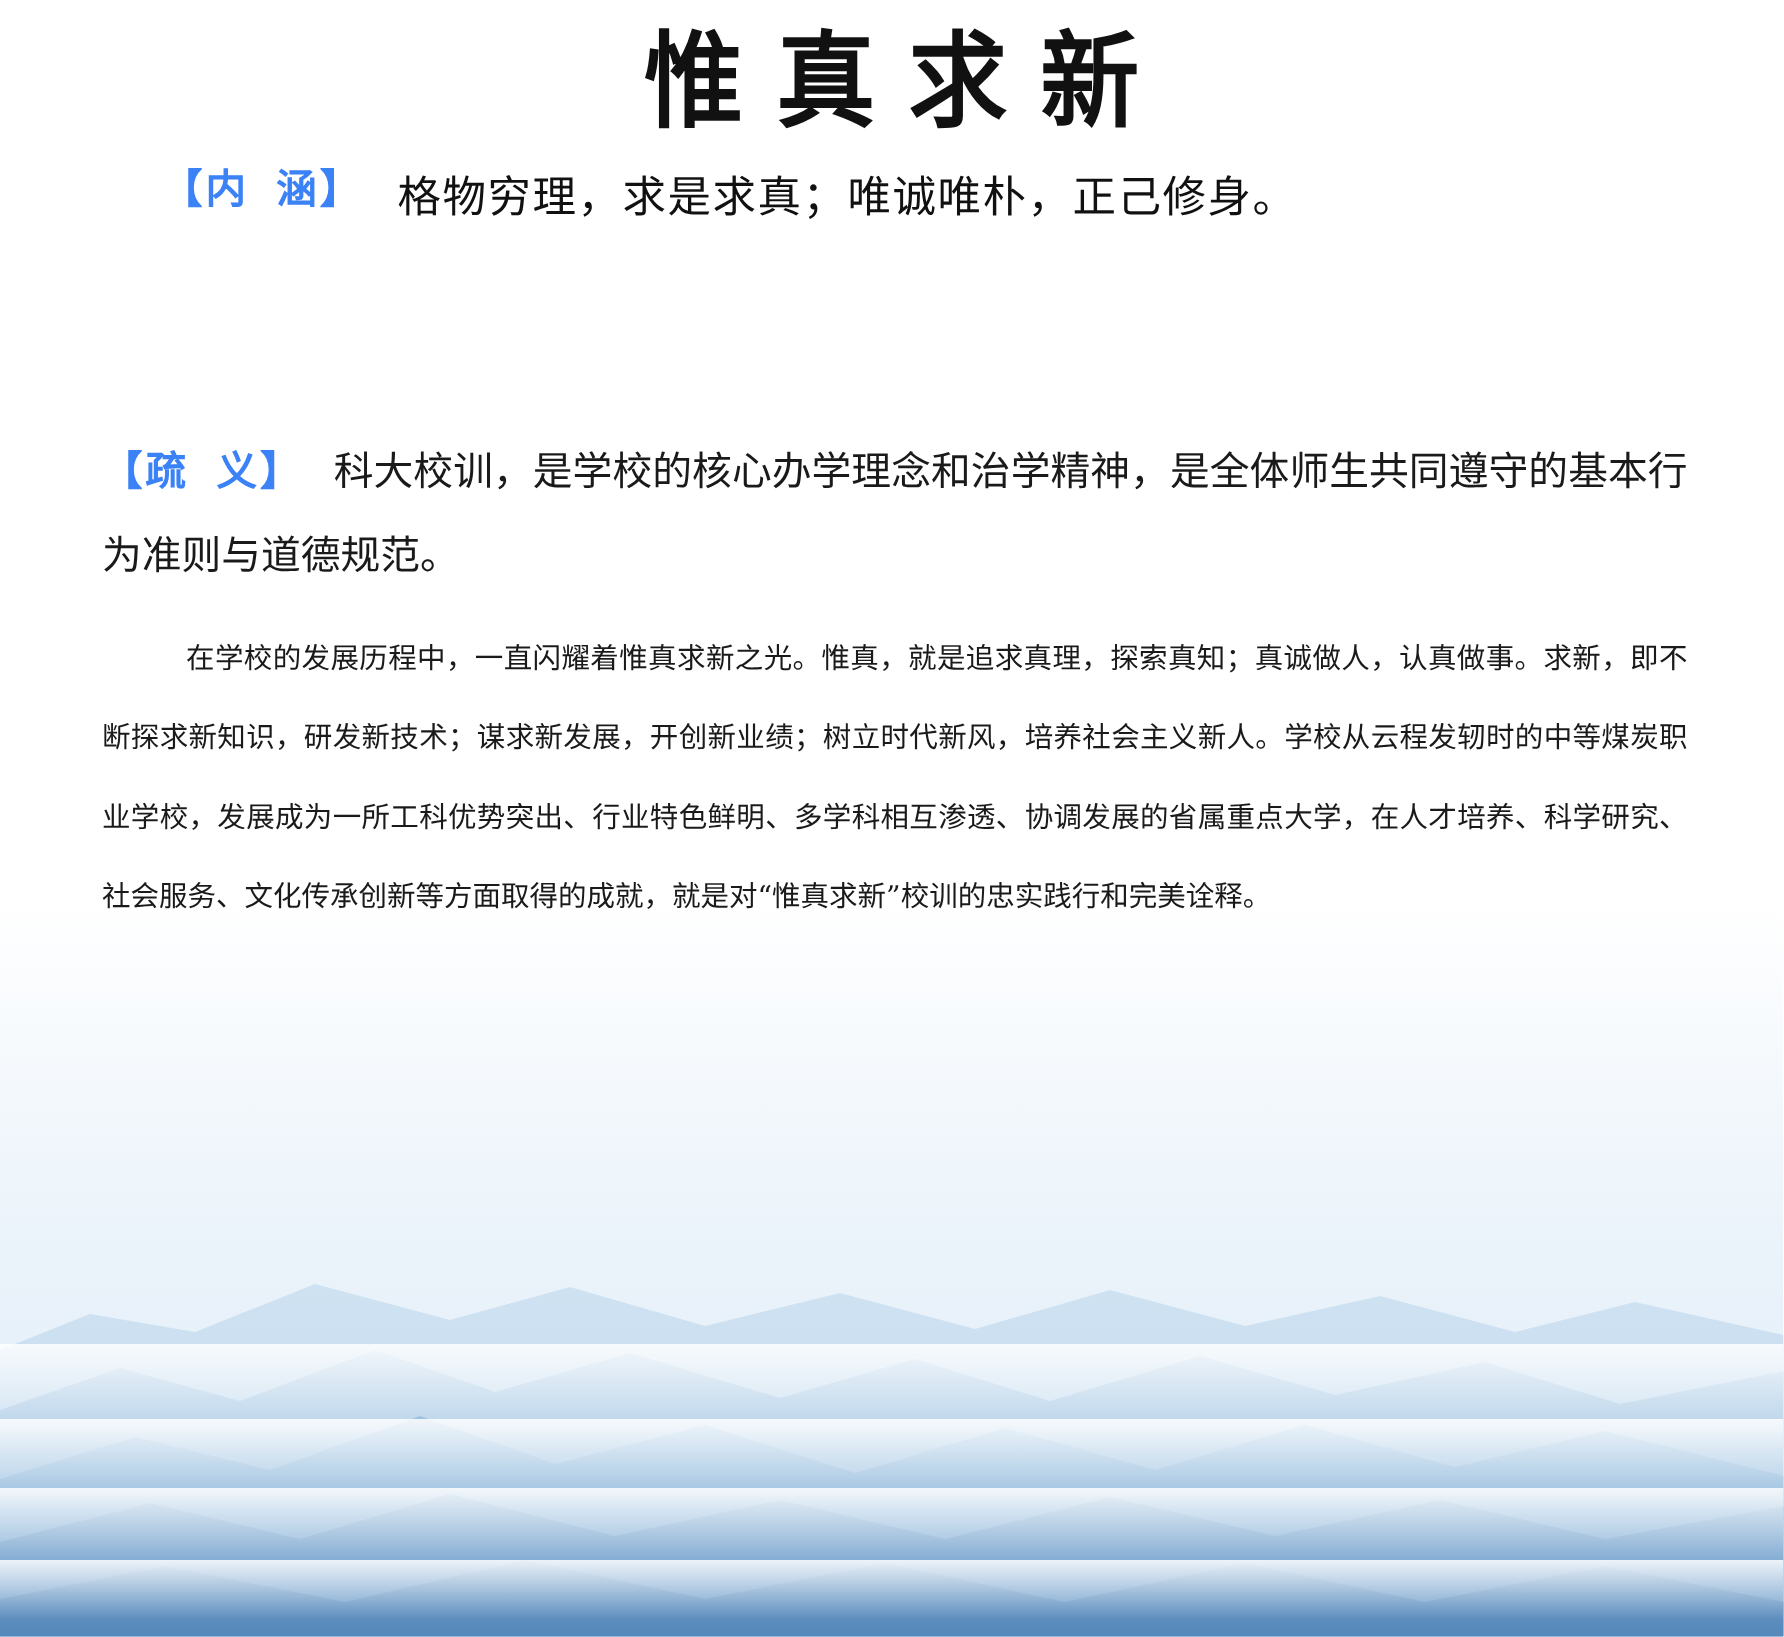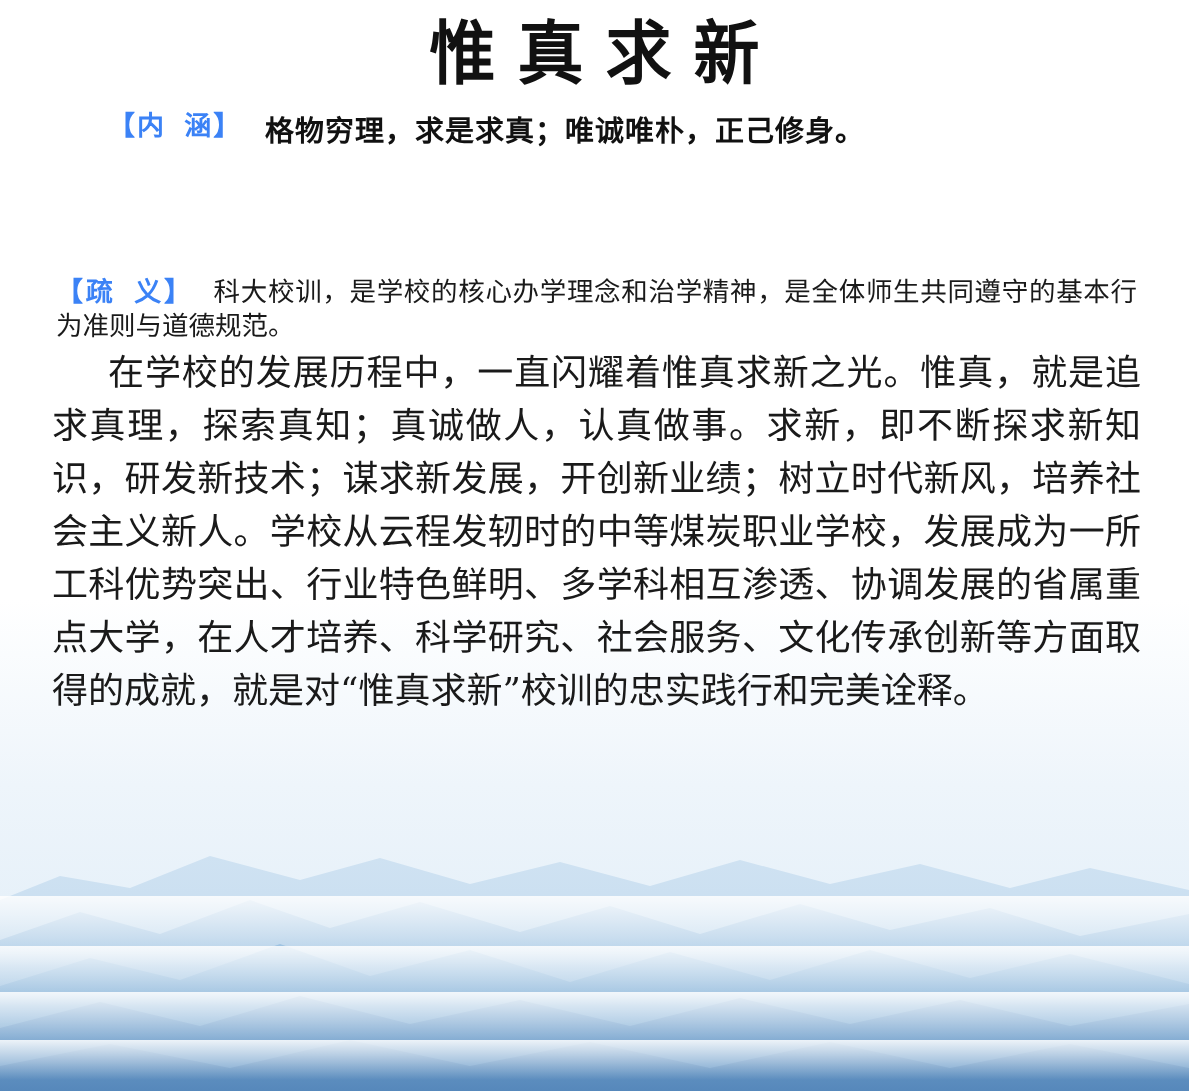--- a/index.html
+++ b/index.html
@@ -68,49 +68,49 @@
     left: 108px;
     top: 0;
   }
   .neihan-lines {
     position: absolute;
     left: 265px;
     top: 0;
   }
   .neihan-lines .line {
     font-size: 29px;
-    font-weight: 700;
+    font-weight: 400;
     color: #111111;
     letter-spacing: 1px;
     line-height: 54px;
     white-space: nowrap;
   }
 
   
   .shuyi-wrap {
     padding: 0 48px 0 52px;
   }
   .shuyi-first {
     font-size: 26.5px;
     color: #1a1a1a;
-    line-height: 32px;
+    line-height: 53px;
     text-align: justify;
     text-indent: 0;
-    margin: 4px;
+    margin: 16px;
   }
   .shuyi-first .label-blue { margin-right: 20px; }
 
   p.body-para {
-    font-size: 36px;
+    font-size: 19px;
     color: #1a1a1a;
     line-height: 53px;
     text-align: justify;
     text-align-last: left;
     text-indent: 56px;
-    margin: 0;
+    margin: 16px;
   }
   p.body-para.tight {
     letter-spacing: -0.4px;
   }
 </style>
 </head>
 <body>
 
 <svg id="bg-art" viewBox="0 0 1189 1091" preserveAspectRatio="none" xmlns="http://www.w3.org/2000/svg">
   <defs>

